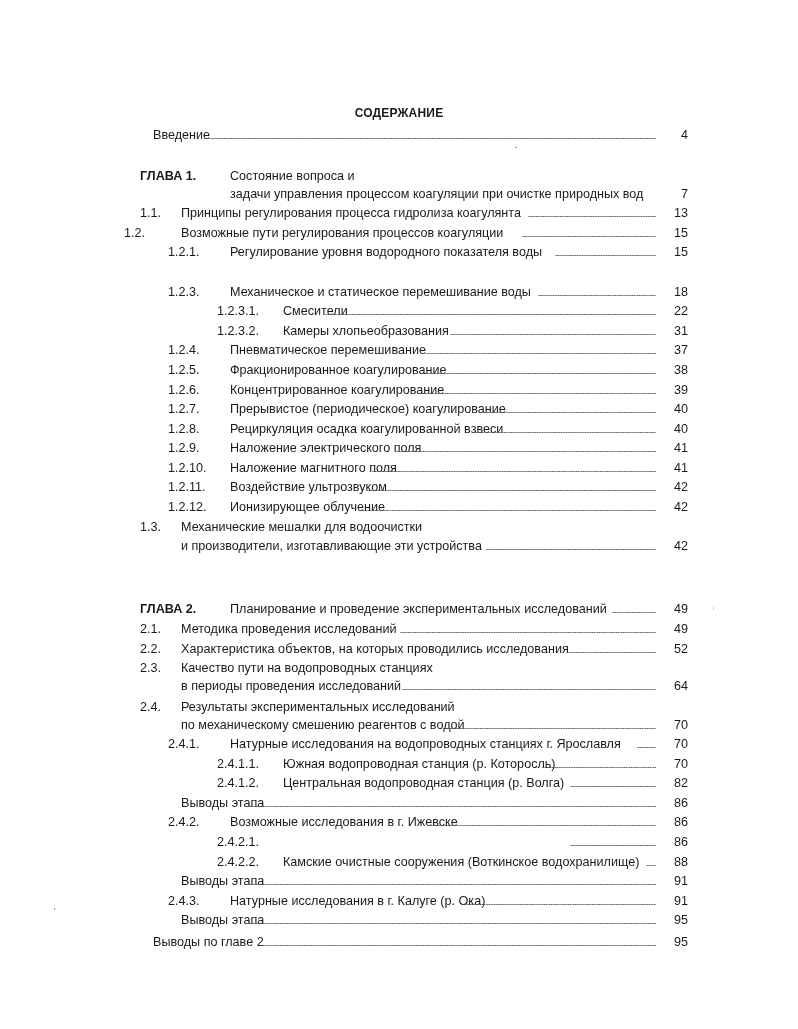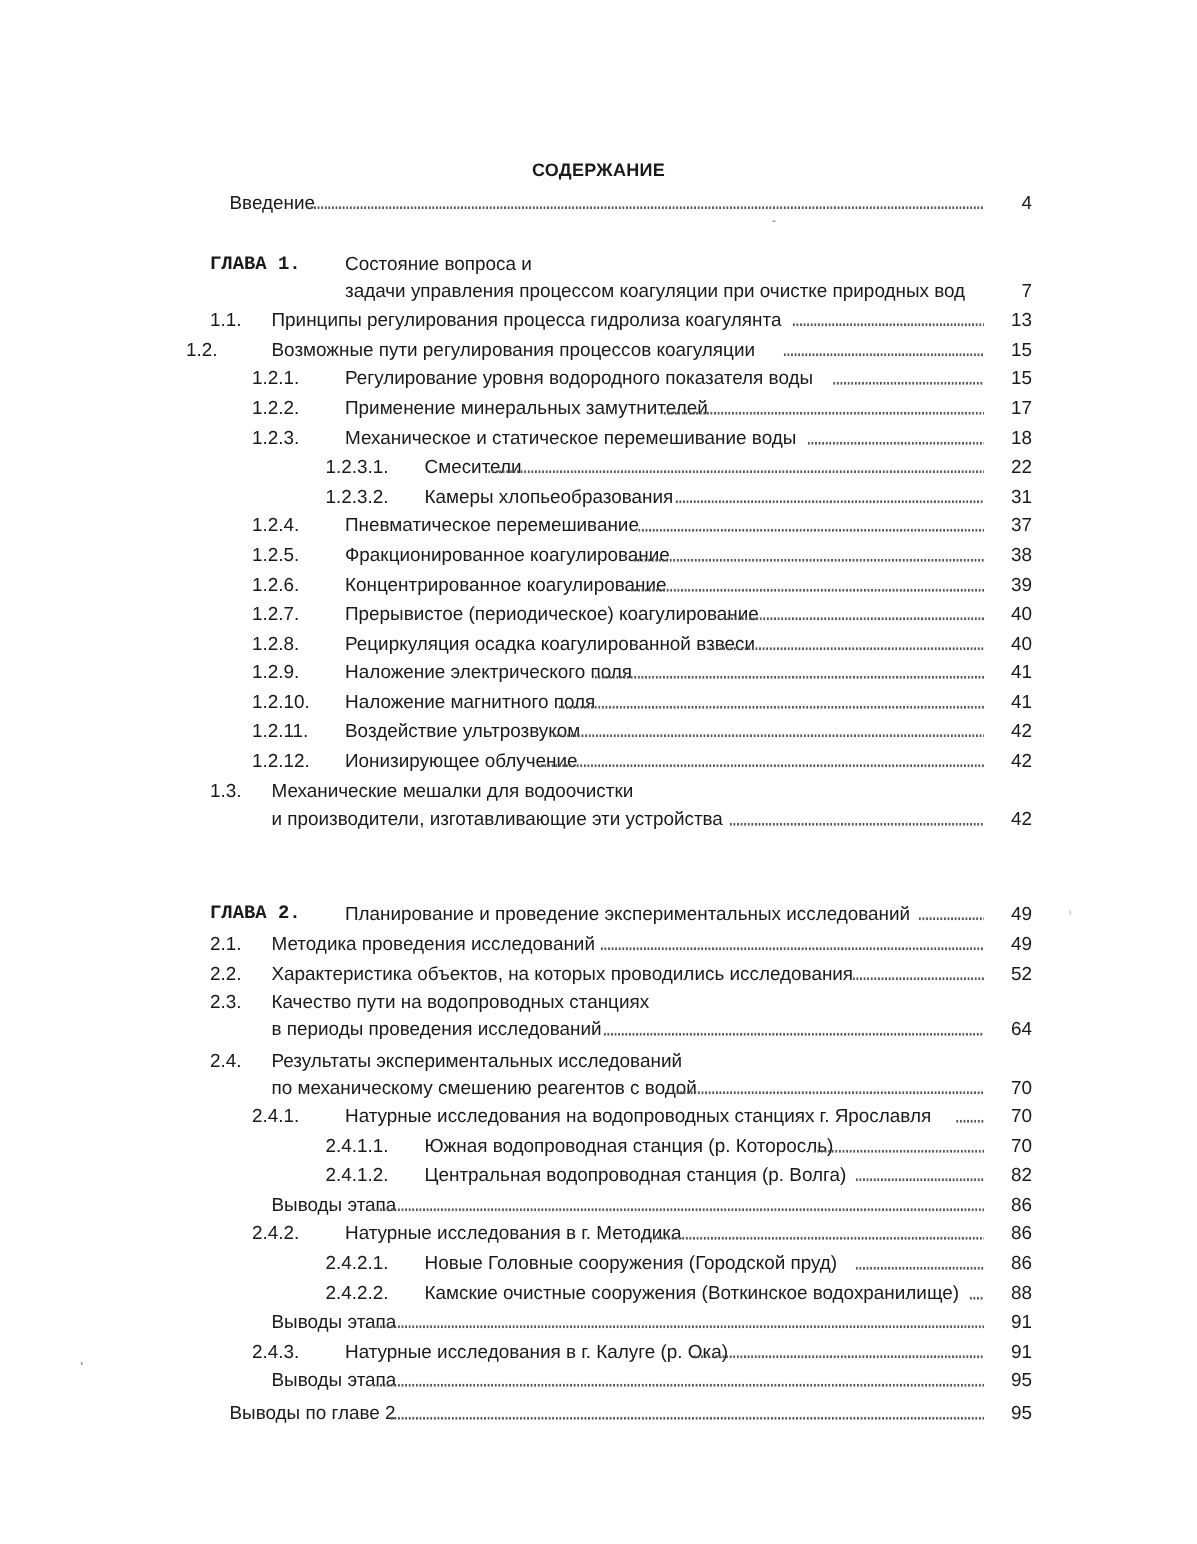--- a/index.html
+++ b/index.html
@@ -15,21 +15,21 @@
     }
     .row { position: absolute; left: 0; width: 798px; height: 18px; line-height: 18px; white-space: nowrap; }
     .num  { position: absolute; top: 0; }
     .txt  { position: absolute; top: 0; margin-left: 13px; }
     .dots {
       position: absolute; top: 11px; height: 3px; right: 140px;
       background-image: radial-gradient(circle, #555 0.7px, transparent 0.9px);
       background-size: 2.4px 3px; background-repeat: repeat-x;
     }
     .page-no { position: absolute; top: 0; right: 110px; text-align: right; width: 30px; }
-    .bold { font-weight: bold; font-family: Liberation Mono, monospace; }
+    .bold { font-weight: bold; }
     .speck { position: absolute; width: 1px; height: 2px; background: #999; }
   </style>
 </head>
 <body>
 
 <div class="page">
   <div class="title">СОДЕРЖАНИЕ</div>
 
   <div class="row" style="top:126px">
     <span class="txt" style="left:140px">Введение</span>
@@ -60,26 +60,20 @@
     <span class="page-no">15</span>
   </div>
 
   <div class="row" style="top:243px">
     <span class="num" style="left:168px">1.2.1.</span>
     <span class="txt" style="left:217px">Регулирование уровня водородного показателя воды</span>
     <span class="dots" style="left:555px; right:142px"></span>
     <span class="page-no">15</span>
   </div>
 
-  <div class="row" style="top:263px">
-    <span class="num" style="left:168px">1.2.2.</span>
-    <span class="txt" style="left:217px">Применение минеральных замутнителей</span>
-    <span class="dots" style="left:442px; right:142px"></span>
-    <span class="page-no">17</span>
-  </div>
 
   <div class="row" style="top:283px">
     <span class="num" style="left:168px">1.2.3.</span>
     <span class="txt" style="left:217px">Механическое и статическое перемешивание воды</span>
     <span class="dots" style="left:538px; right:142px"></span>
     <span class="page-no">18</span>
   </div>
 
   <div class="row" style="top:302px">
     <span class="num" style="left:217px">1.2.3.1.</span>
@@ -232,28 +226,27 @@
   </div>
 
   <div class="row" style="top:794px">
     <span class="txt" style="left:168px">Выводы этапа</span>
     <span class="dots" style="left:248px; right:142px"></span>
     <span class="page-no">86</span>
   </div>
 
   <div class="row" style="top:813px">
     <span class="num" style="left:168px">2.4.2.</span>
-    <span class="txt" style="left:217px">Натурные исследования в г. Методика</span>
+    <span class="txt" style="left:217px">Возможные исследования в г. Ижевске</span>
     <span class="dots" style="left:428px; right:142px"></span>
     <span class="page-no">86</span>
   </div>
 
   <div class="row" style="top:833px">
     <span class="num" style="left:217px">2.4.2.1.</span>
-    <span class="txt" style="left:270px">Новые Головные сооружения (Городской пруд)</span>
     <span class="dots" style="left:570px; right:142px"></span>
     <span class="page-no">86</span>
   </div>
 
   <div class="row" style="top:853px">
     <span class="num" style="left:217px">2.4.2.2.</span>
     <span class="txt" style="left:270px">Камские очистные сооружения (Воткинское водохранилище)</span>
     <span class="dots" style="left:646px; right:142px"></span>
     <span class="page-no">88</span>
   </div>

